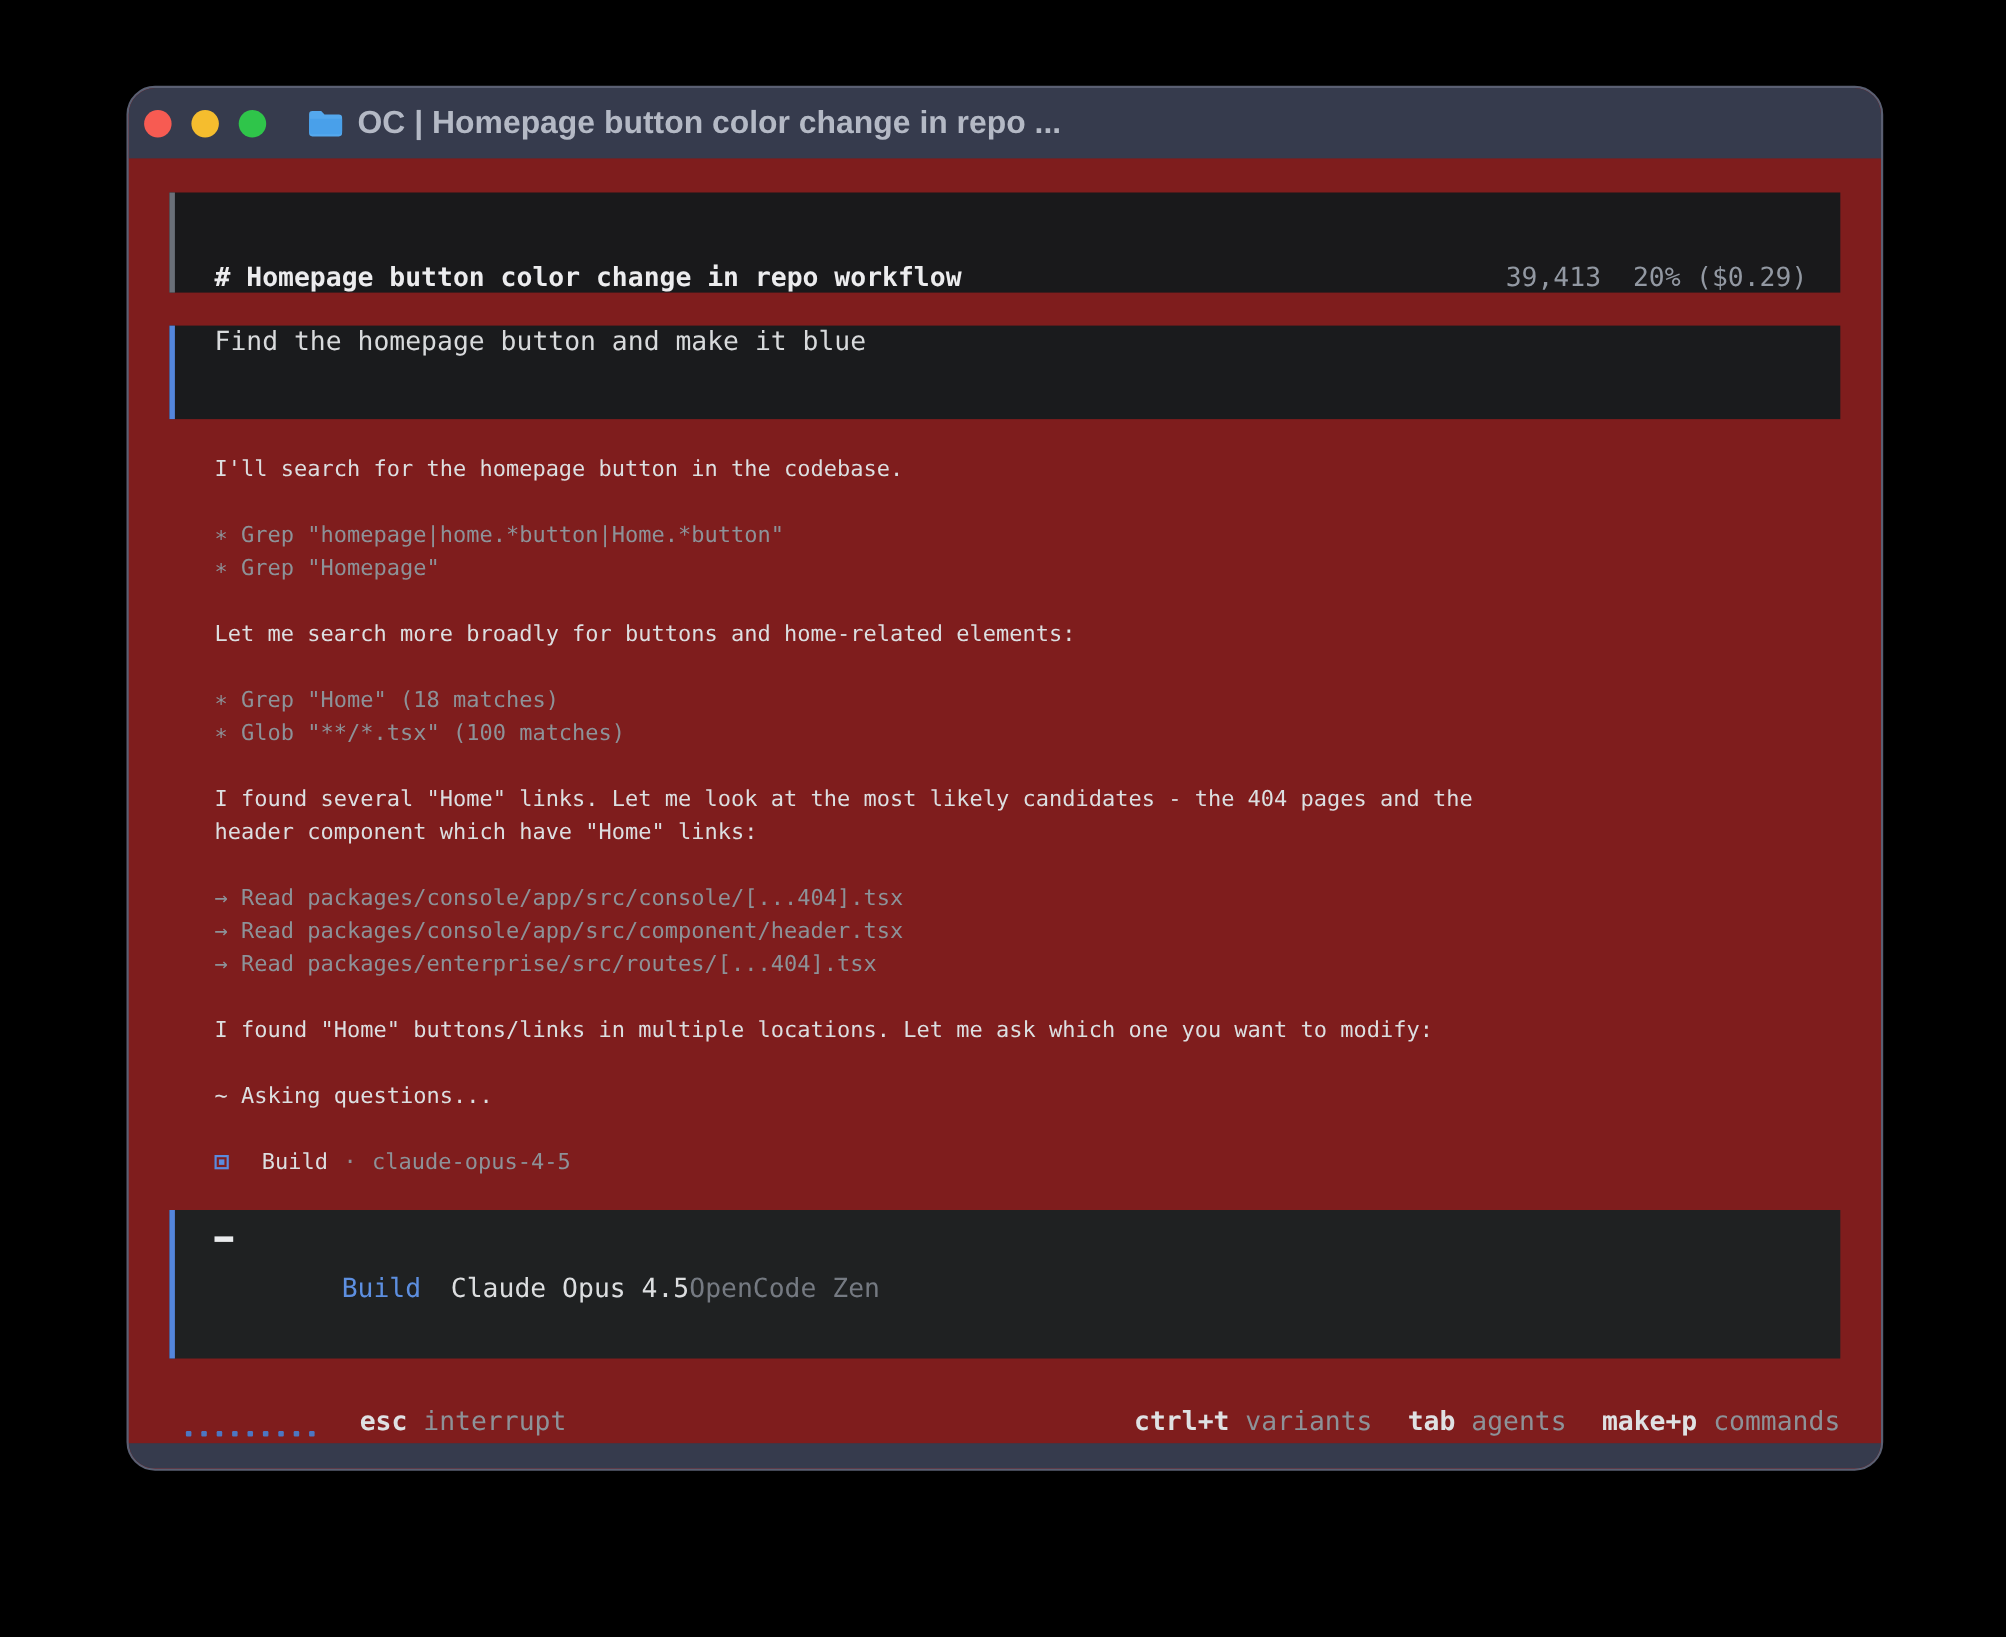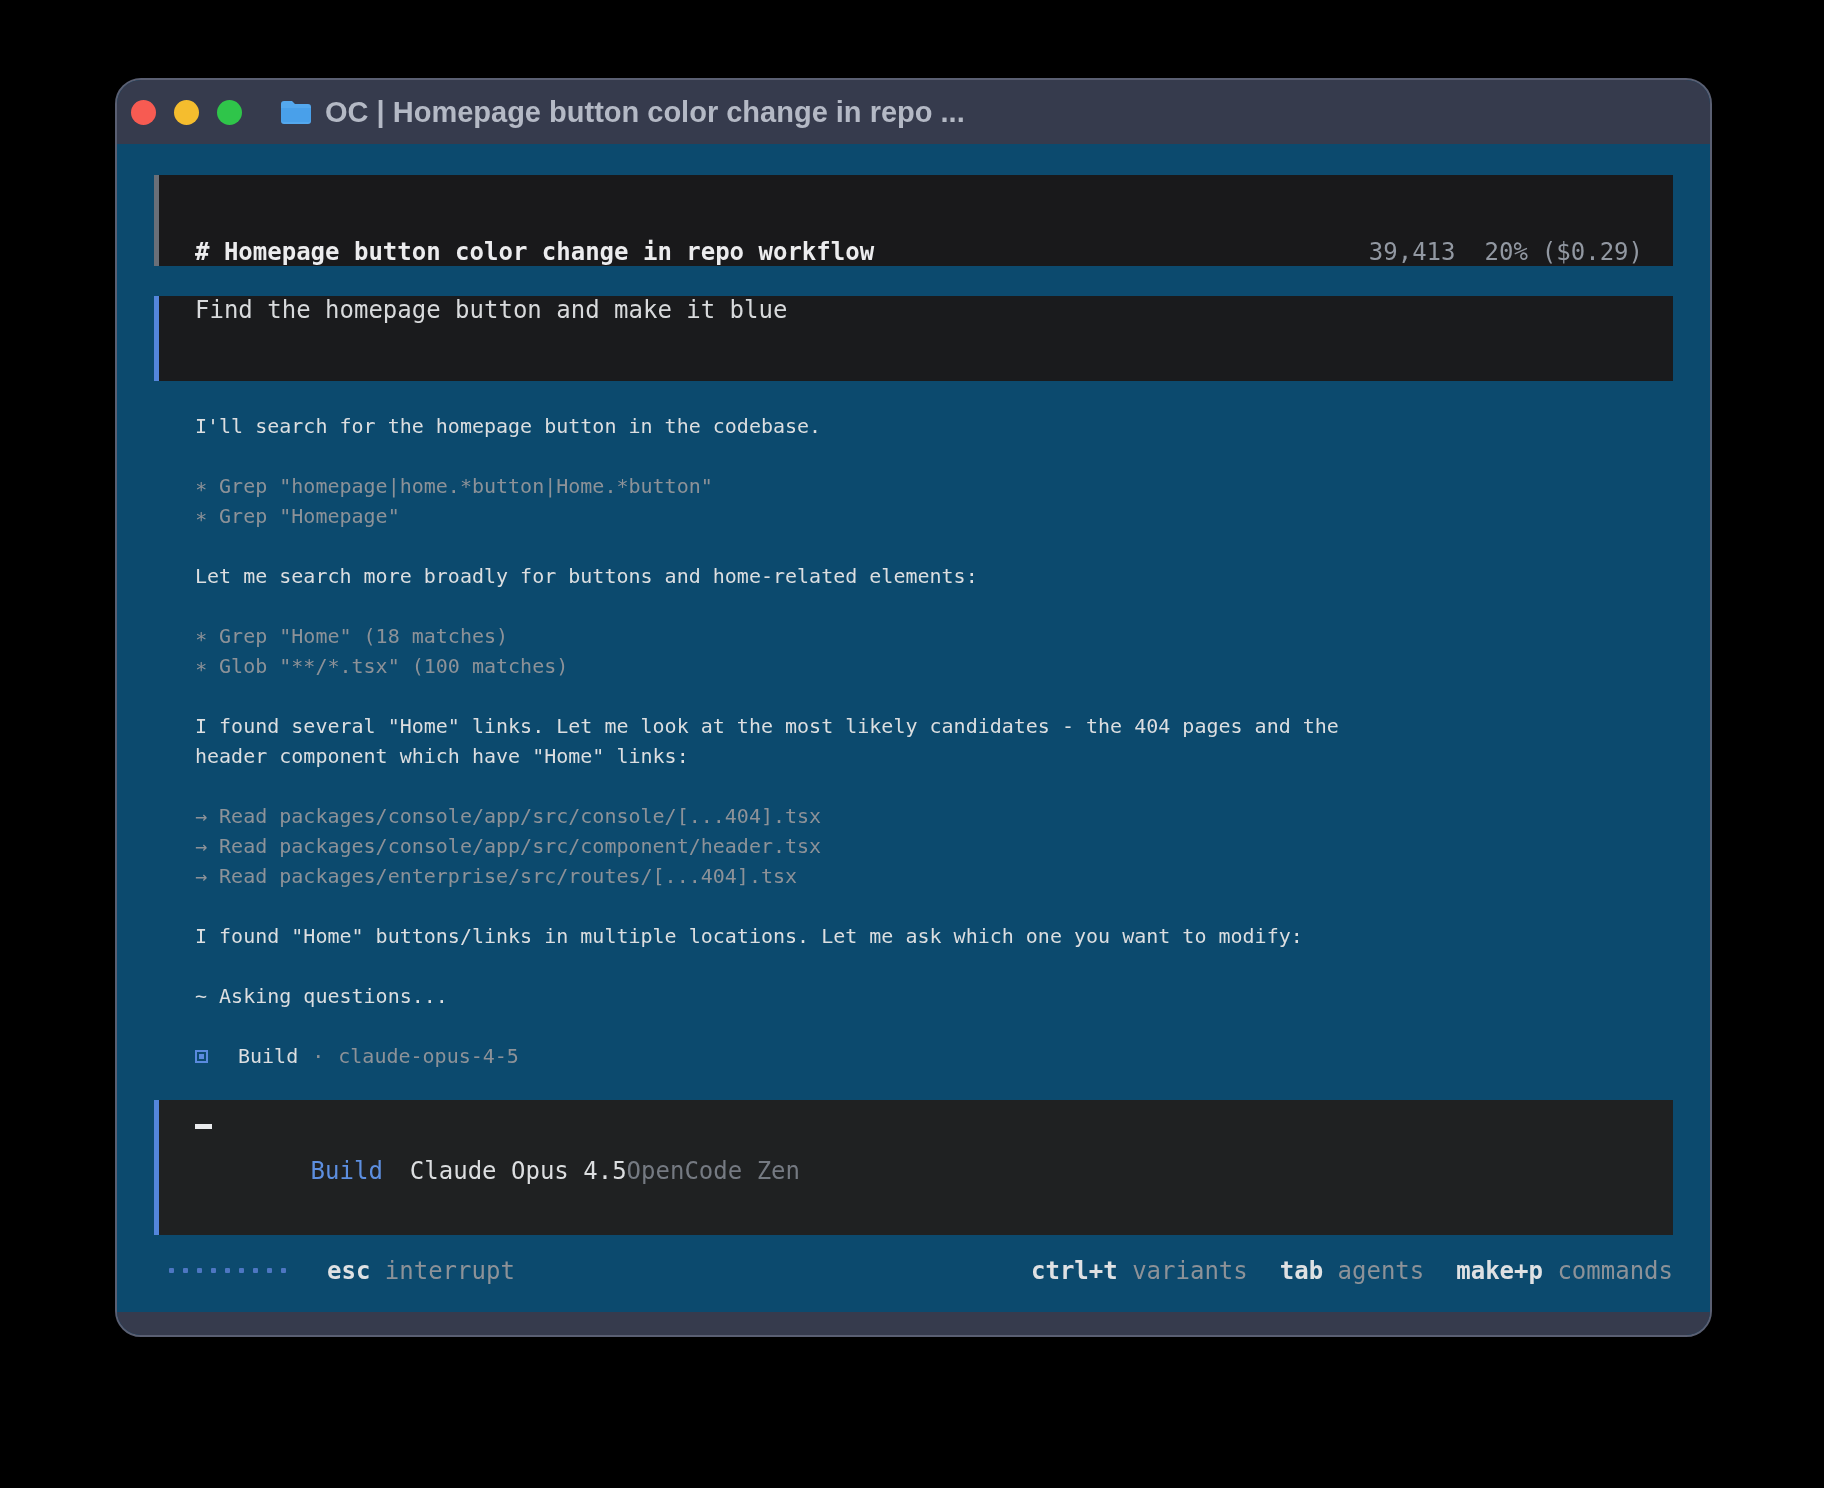--- a/index.html
+++ b/index.html
@@ -1,21 +1,21 @@
 <!DOCTYPE html>
 <html><head>
 <meta charset="utf-8">
 <style>
   * { margin:0; padding:0; box-sizing:border-box; }
   html,body { width:1824px; height:1488px; background:#000; overflow:hidden; }
   body { font-family:"DejaVu Sans Mono", monospace; }
 
   .window {
     position:absolute; left:115px; top:78px; width:1597px; height:1259px;
-    border-radius:26px; border:2px solid #5a5f72; background:#0c4a6e;
+    border-radius:26px; border:2px solid #5a5f72; background:#7f1d1d;
     display:flex; flex-direction:column; overflow:hidden;
   }
 
   
   .titlebar {
     height:64px; flex:0 0 64px; background:#363b4d;
     display:flex; align-items:center; padding-left:14px;
   }
   .lights { display:flex; gap:18px; align-items:center; }
   .light { width:25px; height:25px; border-radius:50%; }
@@ -64,21 +64,21 @@
     padding:24px 36px 22px 36px; display:flex; flex-direction:column;
     justify-content:space-between; cursor:text;
   }
   .cursor { width:17px; height:32px; background:#e9ebed; }
   .input-footer { font-size:24px; white-space:pre; }
   .if-agent { color:#5d8fe0; }
   .if-model { color:#dcdee0; margin-left:27px; }
   .if-provider { color:#757a82; }
 
   .status-bar {
-    flex:1 1 auto; display:flex; align-items:center; font-size:24px;
+    flex:1 1 auto; display:flex; align-items:flex-end; font-size:24px;
     padding:0 0 6px 15px; white-space:pre;
   }
   .spinner { display:flex; gap:9px; align-items:center; margin-right:41px; }
   .dot { width:5px; height:5px; background:#4d76c2; border-radius:1px; }
   .hint { white-space:pre; }
   .hint .k { color:#dfe1e3; font-weight:700; }
   .hint .l { color:#8d9298; }
   .right-hints { margin-left:auto; display:flex; gap:32px; }
 
   .bottom-strip { height:23px; flex:0 0 23px; background:#363b4d; }

